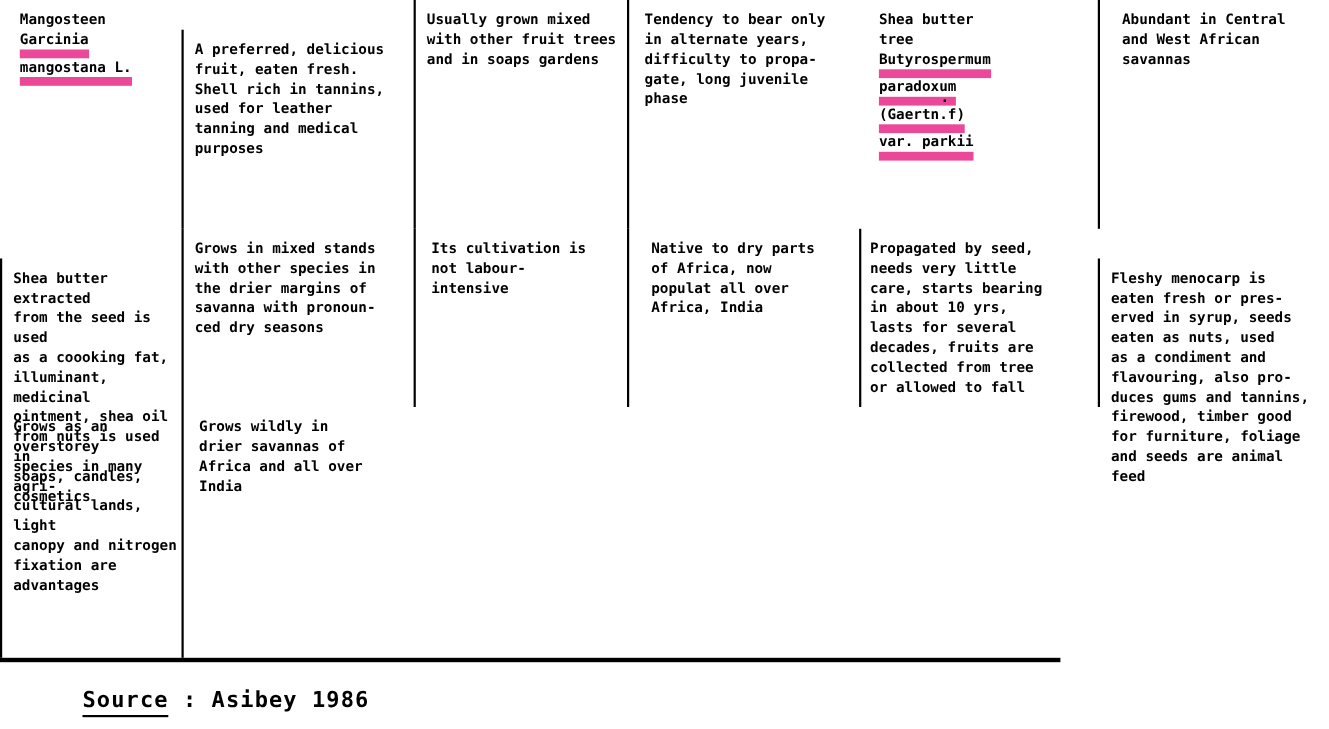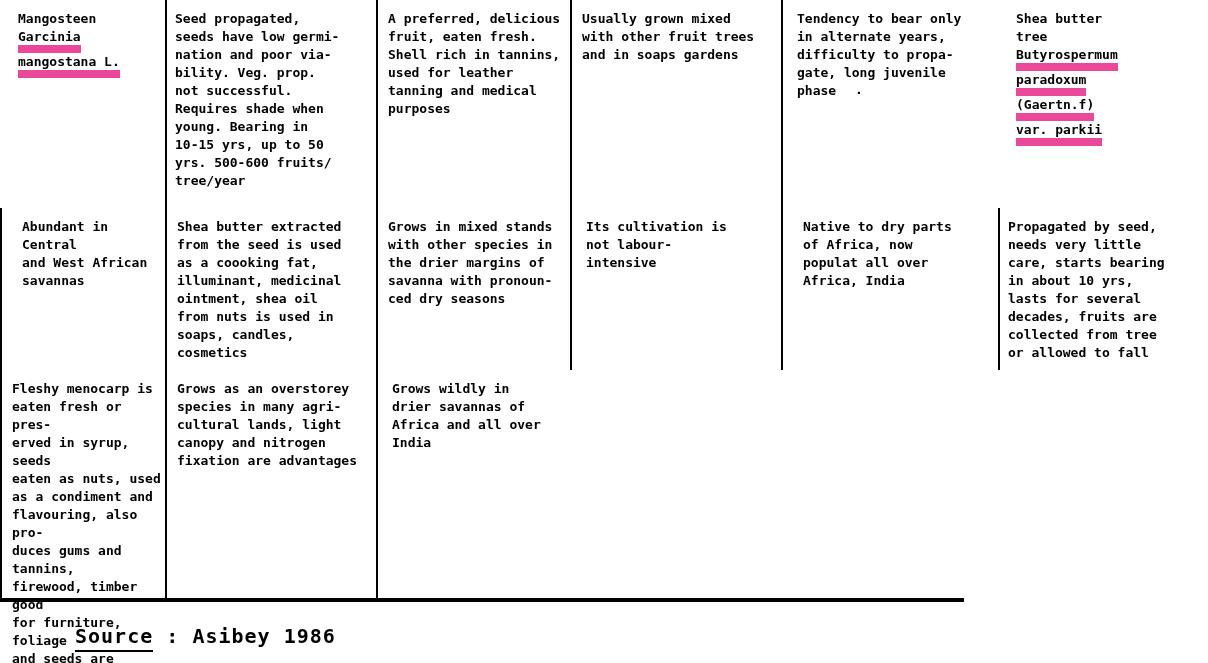--- a/index.html
+++ b/index.html
@@ -34,21 +34,21 @@
     padding-top: 10px;
     padding-right: 4px;
     font-size: 13px;
     line-height: 18px;
     white-space: pre-line;
     letter-spacing: 0px;
   }
   .cell.c0 { border-left: none; padding-left: 18px; }
   .cell.c1 { padding-left: 20px; }
   .cell.c2 { padding-left: 8px; }
-  .cell.c3 { padding-left: 10px; }
+  .cell.c3 { padding-left: 10px; margin-top: 27px; }
   .cell.c4 { padding-left: 10px; }
   .cell.c5 { padding-left: 14px; }
   .name-line { display: block; line-height: 18px; }
   .name-line > span.u {
     display: inline-block;
     border-bottom: 8px solid #ec4899;
     padding-bottom: 0px;
     line-height: 16px;
   }
   .source-line {
@@ -71,30 +71,20 @@
     font-size: 13px;
   }
 </style>
 </head>
 <body>
 
 <div class="page">
 
   <div class="ftable" id="ftable">
       <div class="cell c0"><span class="name-line">Mangosteen</span><span class="name-line"><span class="u">Garcinia</span></span><span class="name-line"><span class="u">mangostana L.</span></span></div>
-      <div class="cell c2">Seed propagated,
-seeds have low germi-
-nation and poor via-
-bility. Veg. prop.
-not successful.
-Requires shade when
-young. Bearing in
-10-15 yrs, up to 50
-yrs. 500-600 fruits/
-tree/year</div>
       <div class="cell c3">A preferred, delicious
 fruit, eaten fresh.
 Shell rich in tannins,
 used for leather
 tanning and medical
 purposes</div>
       <div class="cell c4">Usually grown mixed
 with other fruit trees
 and in soaps gardens</div>
       <div class="cell c5">Tendency to bear only

